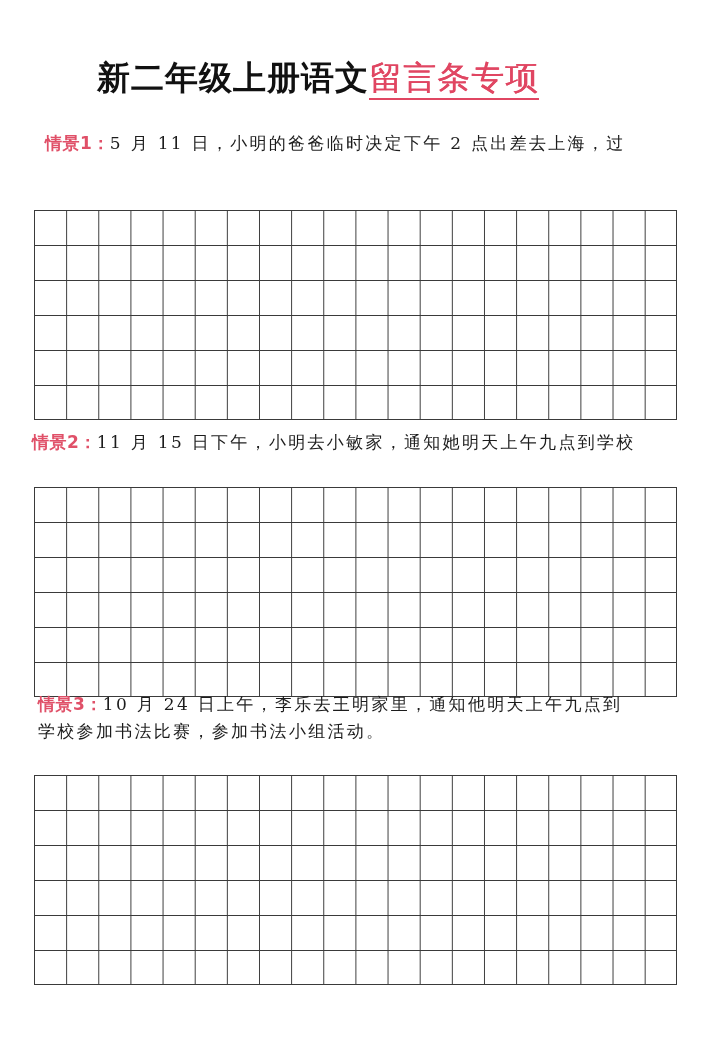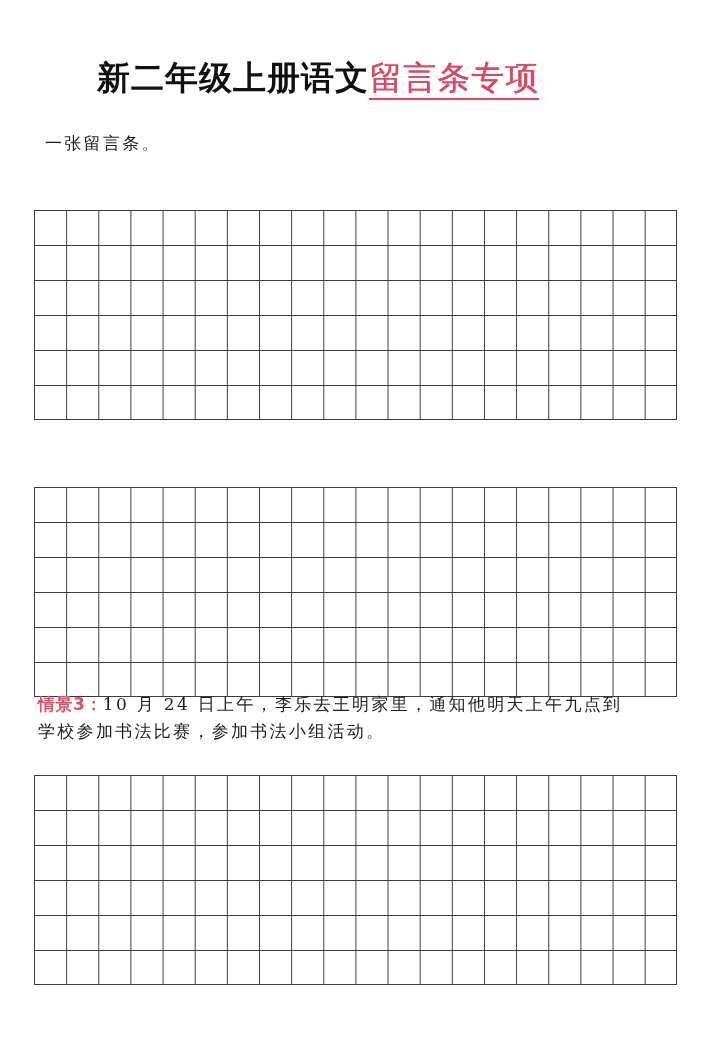--- a/index.html
+++ b/index.html
@@ -67,25 +67,26 @@
     }
   </style>
 </head>
 <body>
 
 <div class="title">
   <span class="black">新二年级上册语文</span><span class="red">留言条专项</span>
 </div>
 
 <div class="scenario-text" style="left:45px; top:130px;">
-  <span class="line">一张留言条。</span>
+  <span class="line"><span class="label">情景1：</span><span>5 月 11 日，小明的爸爸临时决定下午 2 点出差去上海，过</span></span>
 </div>
 <div class="grid" style="top:210px;"></div>
 
 <div class="scenario-text" style="left:32px; top:429px;">
+  <span class="line"><span class="label">情景2：</span><span>11 月 15 日下午，小明去小敏家，通知她明天上午九点到学校</span></span>
 </div>
 <div class="grid" style="top:487px;"></div>
 
 <div class="scenario-text" style="left:38px; top:691px;">
   <span class="line"><span class="label">情景3：</span><span>10 月 24 日上午，李乐去王明家里，通知他明天上午九点到</span></span>
   <span class="line">学校参加书法比赛，参加书法小组活动。</span>
 </div>
 <div class="grid" style="top:775px;"></div>
 
 </body></html>

